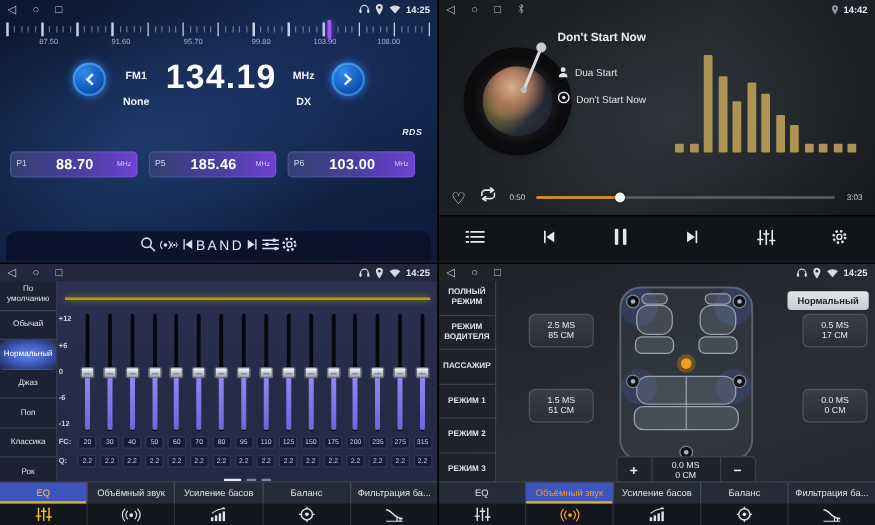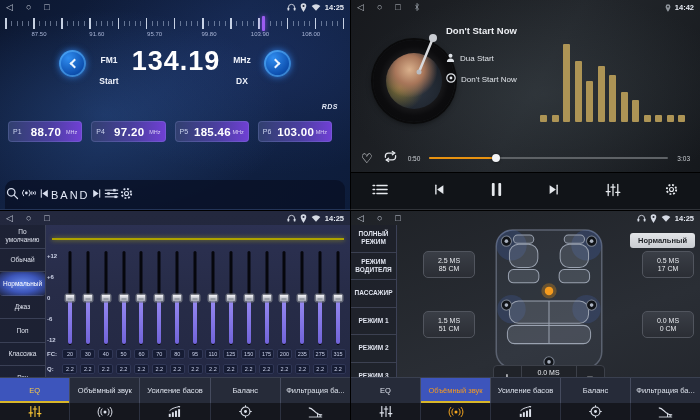--- a/index.html
+++ b/index.html
@@ -39,31 +39,31 @@
     display:flex;align-items:center;justify-content:center;}
   .arr{width:7px;height:7px;border-left:2.5px solid #eaf4ff;border-bottom:2.5px solid #eaf4ff;}
   .arr.l{transform:rotate(45deg);margin-left:3px;}
   .arr.r{transform:rotate(-135deg);margin-right:3px;}
   .tcol{display:flex;flex-direction:column;align-items:center;gap:11px;margin-top:9px;}
   .tcol span{font-size:8.5px;font-weight:bold;color:#eef2fb;}
   .freq-big{font-size:27px;font-weight:bold;color:#ffffff;letter-spacing:1px;line-height:1;margin-top:2px;}
   .rds{position:absolute;top:103px;right:12px;font-size:7px;font-weight:bold;font-style:italic;
     color:#e4eaf6;letter-spacing:.5px;}
   .presets{position:absolute;top:121px;left:8px;right:18px;
-    display:grid;grid-template-columns:repeat(4,1fr);gap:8px 9px;}
+    display:grid;grid-template-columns:repeat(3,1fr);gap:8px 9px;}
   .preset{height:21px;border:none;border-radius:4px;cursor:pointer;
     background:linear-gradient(90deg,#31406f 0%,#4a3f9e 55%,#7040d5 100%);
     display:flex;align-items:center;padding:0 5px;color:#fff;
     box-shadow:inset 0 0 0 1px rgba(140,150,220,.25);}
   .pid{font-size:7px;color:#ccd4ee;width:13px;text-align:left;}
   .pfreq{flex:1;text-align:center;font-size:11.5px;font-weight:bold;letter-spacing:.3px;}
   .punit{font-size:5.5px;color:#d9cef6;}
-  .toolbar1{position:absolute;bottom:0;left:5px;right:5px;height:29px;
+  .toolbar1{position:absolute;bottom:0;left:5px;right:5px;height:24px;
     background:rgba(9,16,38,.80);border-radius:9px 9px 0 0;
-    display:flex;align-items:center;justify-content:flex-start;color:#d8deee;}
+    display:flex;align-items:center;justify-content:center;color:#d8deee;}
   .tbtn{background:none;border:none;color:#d8deee;display:flex;align-items:center;cursor:pointer;}
   .band-label{font-size:11px;letter-spacing:2px;color:#e3e9f6;}
 
   
   .q2{background:
     radial-gradient(ellipse 260px 140px at 55% 45%, rgba(70,80,86,.35), rgba(0,0,0,0) 75%),
     linear-gradient(120deg,#17191d 0%,#23272c 50%,#14171b 100%);
     border-bottom:1px solid #303338;border-left:1px solid #000;}
   .q2 .statusbar,.q2 .navico{color:#b9bec6;}
   .album{position:absolute;left:22px;top:40px;width:82px;height:82px;}
@@ -100,21 +100,21 @@
     border-top:1px solid #000;border-left:1px solid #000;}
   .side{position:absolute;top:14px;bottom:31px;left:0;width:46px;display:flex;flex-direction:column;
     background:rgba(26,30,46,.55);border-right:1px solid #3c4156;z-index:5;}
   .side-item{flex:1;display:flex;align-items:center;justify-content:center;text-align:center;
     font-size:6.5px;line-height:1.2;color:#dfe3ee;border-bottom:1px solid rgba(95,102,128,.45);
     padding:1px 2px;cursor:pointer;}
   .side-item:last-child{border-bottom:none;}
   .q3 .side-item.selected{background:radial-gradient(ellipse at center,#6487ea 0%,#3c55b8 55%,rgba(44,60,130,.25) 100%);
     color:#fff;border-radius:3px;}
   .q4 .side-item{font-weight:bold;background:rgba(32,35,42,.6);}
-  .tabsrow{position:absolute;left:0;right:0;bottom:17px;height:26px;display:flex;z-index:10;
+  .tabsrow{position:absolute;left:0;right:0;bottom:17px;height:18px;display:flex;z-index:10;
     background:#262b39;border-top:1px solid #3a4050;}
   .tab{flex:1;display:flex;align-items:center;justify-content:center;font-size:7.5px;
     color:#dde2ec;border-right:1px solid #454b5e;white-space:nowrap;overflow:hidden;cursor:pointer;}
   .tab:last-child{border-right:none;}
   .tab.selected{background:#3d55bc;box-shadow:inset 0 -2px 0 #d8b62a;}
   .q3 .tab.selected{color:#f7c948;}
   .q4 .tab.selected{color:#f59b1e;}
   .iconsrow{position:absolute;left:0;right:0;bottom:0;height:17px;display:flex;z-index:10;
     background:#15171e;}
   .ic{flex:1;display:flex;align-items:center;justify-content:center;color:#dfe3ec;
@@ -278,21 +278,21 @@
         <span class="rlabel" style="left: 75%;">103.90</span>
         <span class="rlabel" style="left: 90%;">108.00</span>
       </div>
 
     <div class="tuner">
       <button class="chev">
           <i class="arr l"></i>
         </button>
       <div class="tcol">
         <span>FM1</span>
-        <span>Start</span>
+        <span>None</span>
       </div>
       <div class="freq-big">134.19</div>
       <div class="tcol">
         <span>MHz</span>
         <span>DX</span>
       </div>
       <button class="chev">
           <i class="arr r"></i>
         </button>
     </div>
@@ -302,25 +302,20 @@
     <div class="presets">
 
         <button class="preset">
           <span class="pid">P1</span>
           <span class="pfreq">88.70</span>
           <span class="punit">MHz</span>
         </button>
 
 
 
-        <button class="preset">
-          <span class="pid">P4</span>
-          <span class="pfreq">97.20</span>
-          <span class="punit">MHz</span>
-        </button>
 
         <button class="preset">
           <span class="pid">P5</span>
           <span class="pfreq">185.46</span>
           <span class="punit">MHz</span>
         </button>
 
         <button class="preset">
           <span class="pid">P6</span>
           <span class="pfreq">103.00</span>

